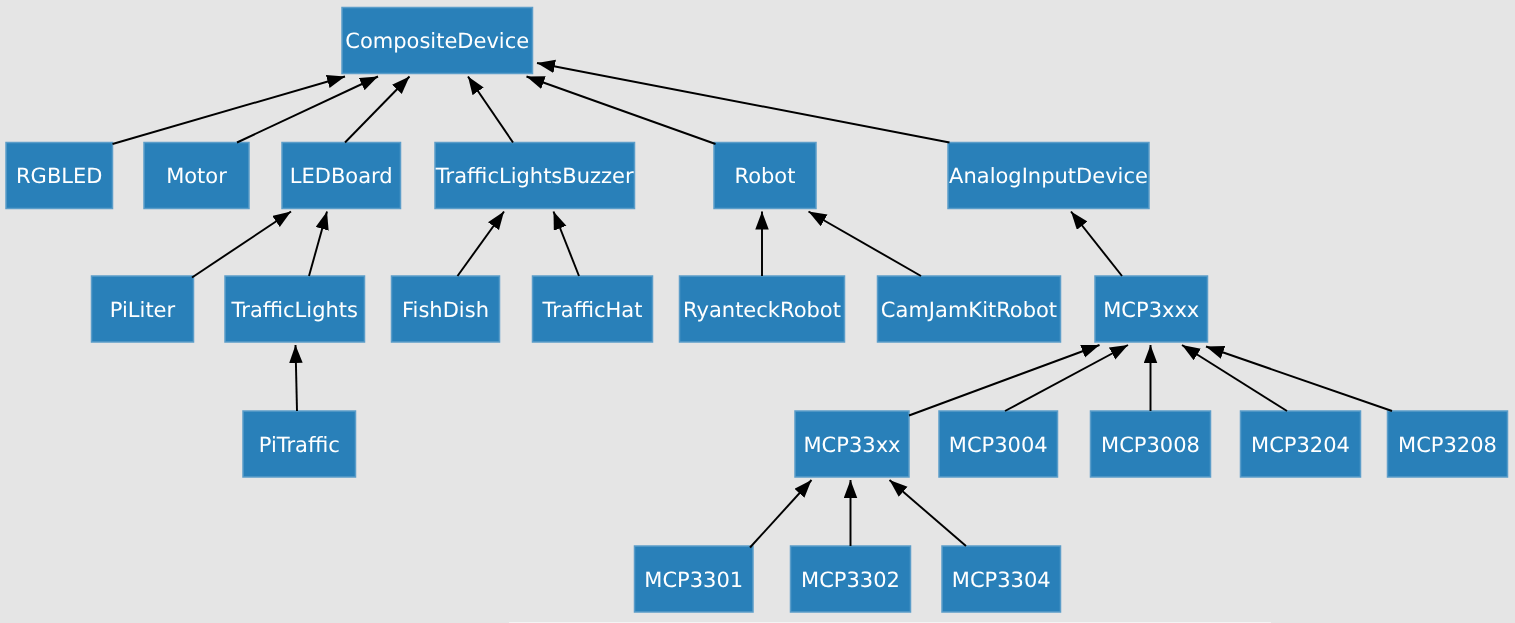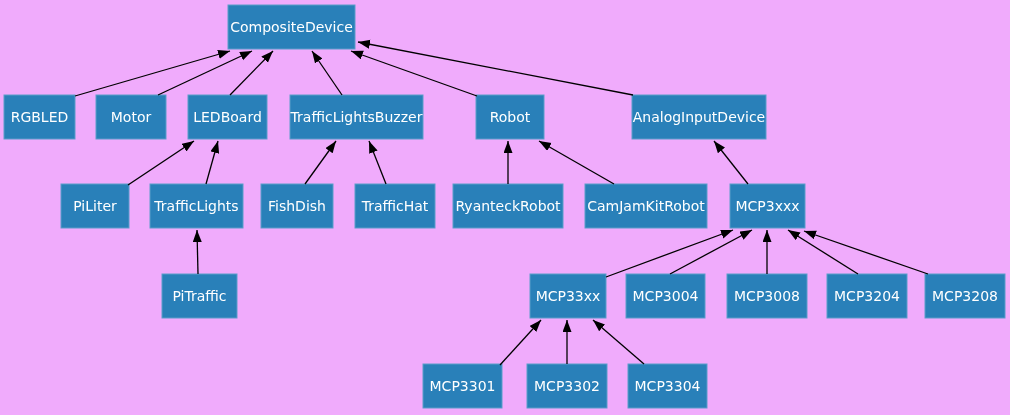--- a/index.html
+++ b/index.html
@@ -1,18 +1,18 @@
 <!DOCTYPE html>
 <html><head>
 <meta charset="utf-8">
 <style>
   html, body { margin: 0; padding: 0; background: #ffffff; }
   .stage {
     width: 1010px; height: 415px; position: relative;
-    background: #f0abfc; overflow: hidden;
+    background: #e5e5e5; overflow: hidden;
     font-family: "DejaVu Sans", "Liberation Sans", sans-serif;
   }
   svg text {
     font-family: "DejaVu Sans", "Liberation Sans", sans-serif;
     font-size: 14px;
   }
   svg rect.node { stroke: #5b9dc9; stroke-width: 1; }
   svg line.edge { stroke-width: 1.3; }
 </style>
 </head>

